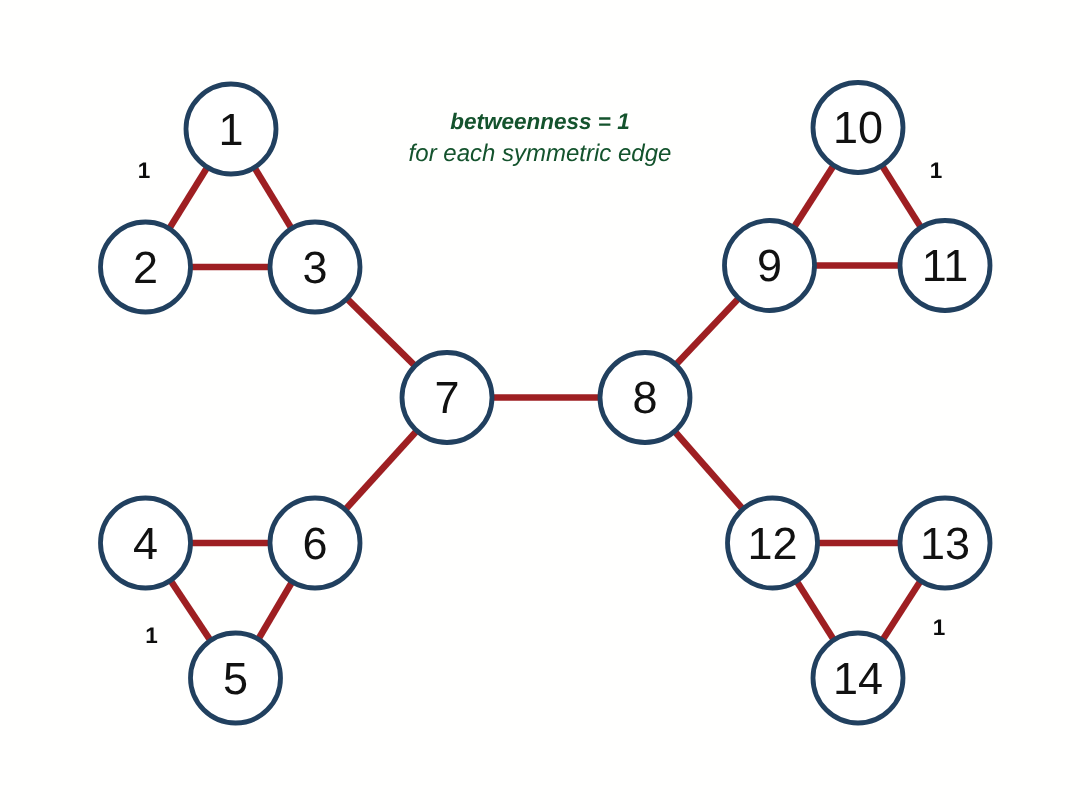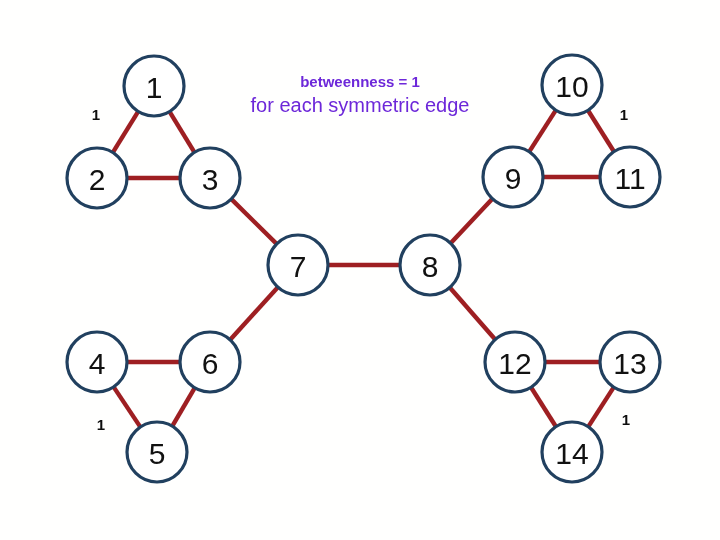--- a/index.html
+++ b/index.html
@@ -43,31 +43,32 @@
     fill: #0d0d0d;
     font-family: "Liberation Sans", sans-serif;
     font-size: 15px;
     font-weight: bold;
     text-anchor: middle;
     dominant-baseline: central;
   }
   .annotation {
     position: absolute;
     text-align: center;
-    color: #6d28d9;
+    color: #14532d;
     line-height: 1.35;
+    font-style: italic;
   }
   .annotation .line-strong {
     font-size: 15px;
     font-weight: bold;
     display: block;
     white-space: nowrap;
   }
   .annotation .line-normal {
-    font-size: 20px;
+    font-size: 16px;
     font-weight: normal;
     display: block;
     white-space: nowrap;
   }
 </style>
 </head>
 <body>
 
 <div id="canvas">
 

